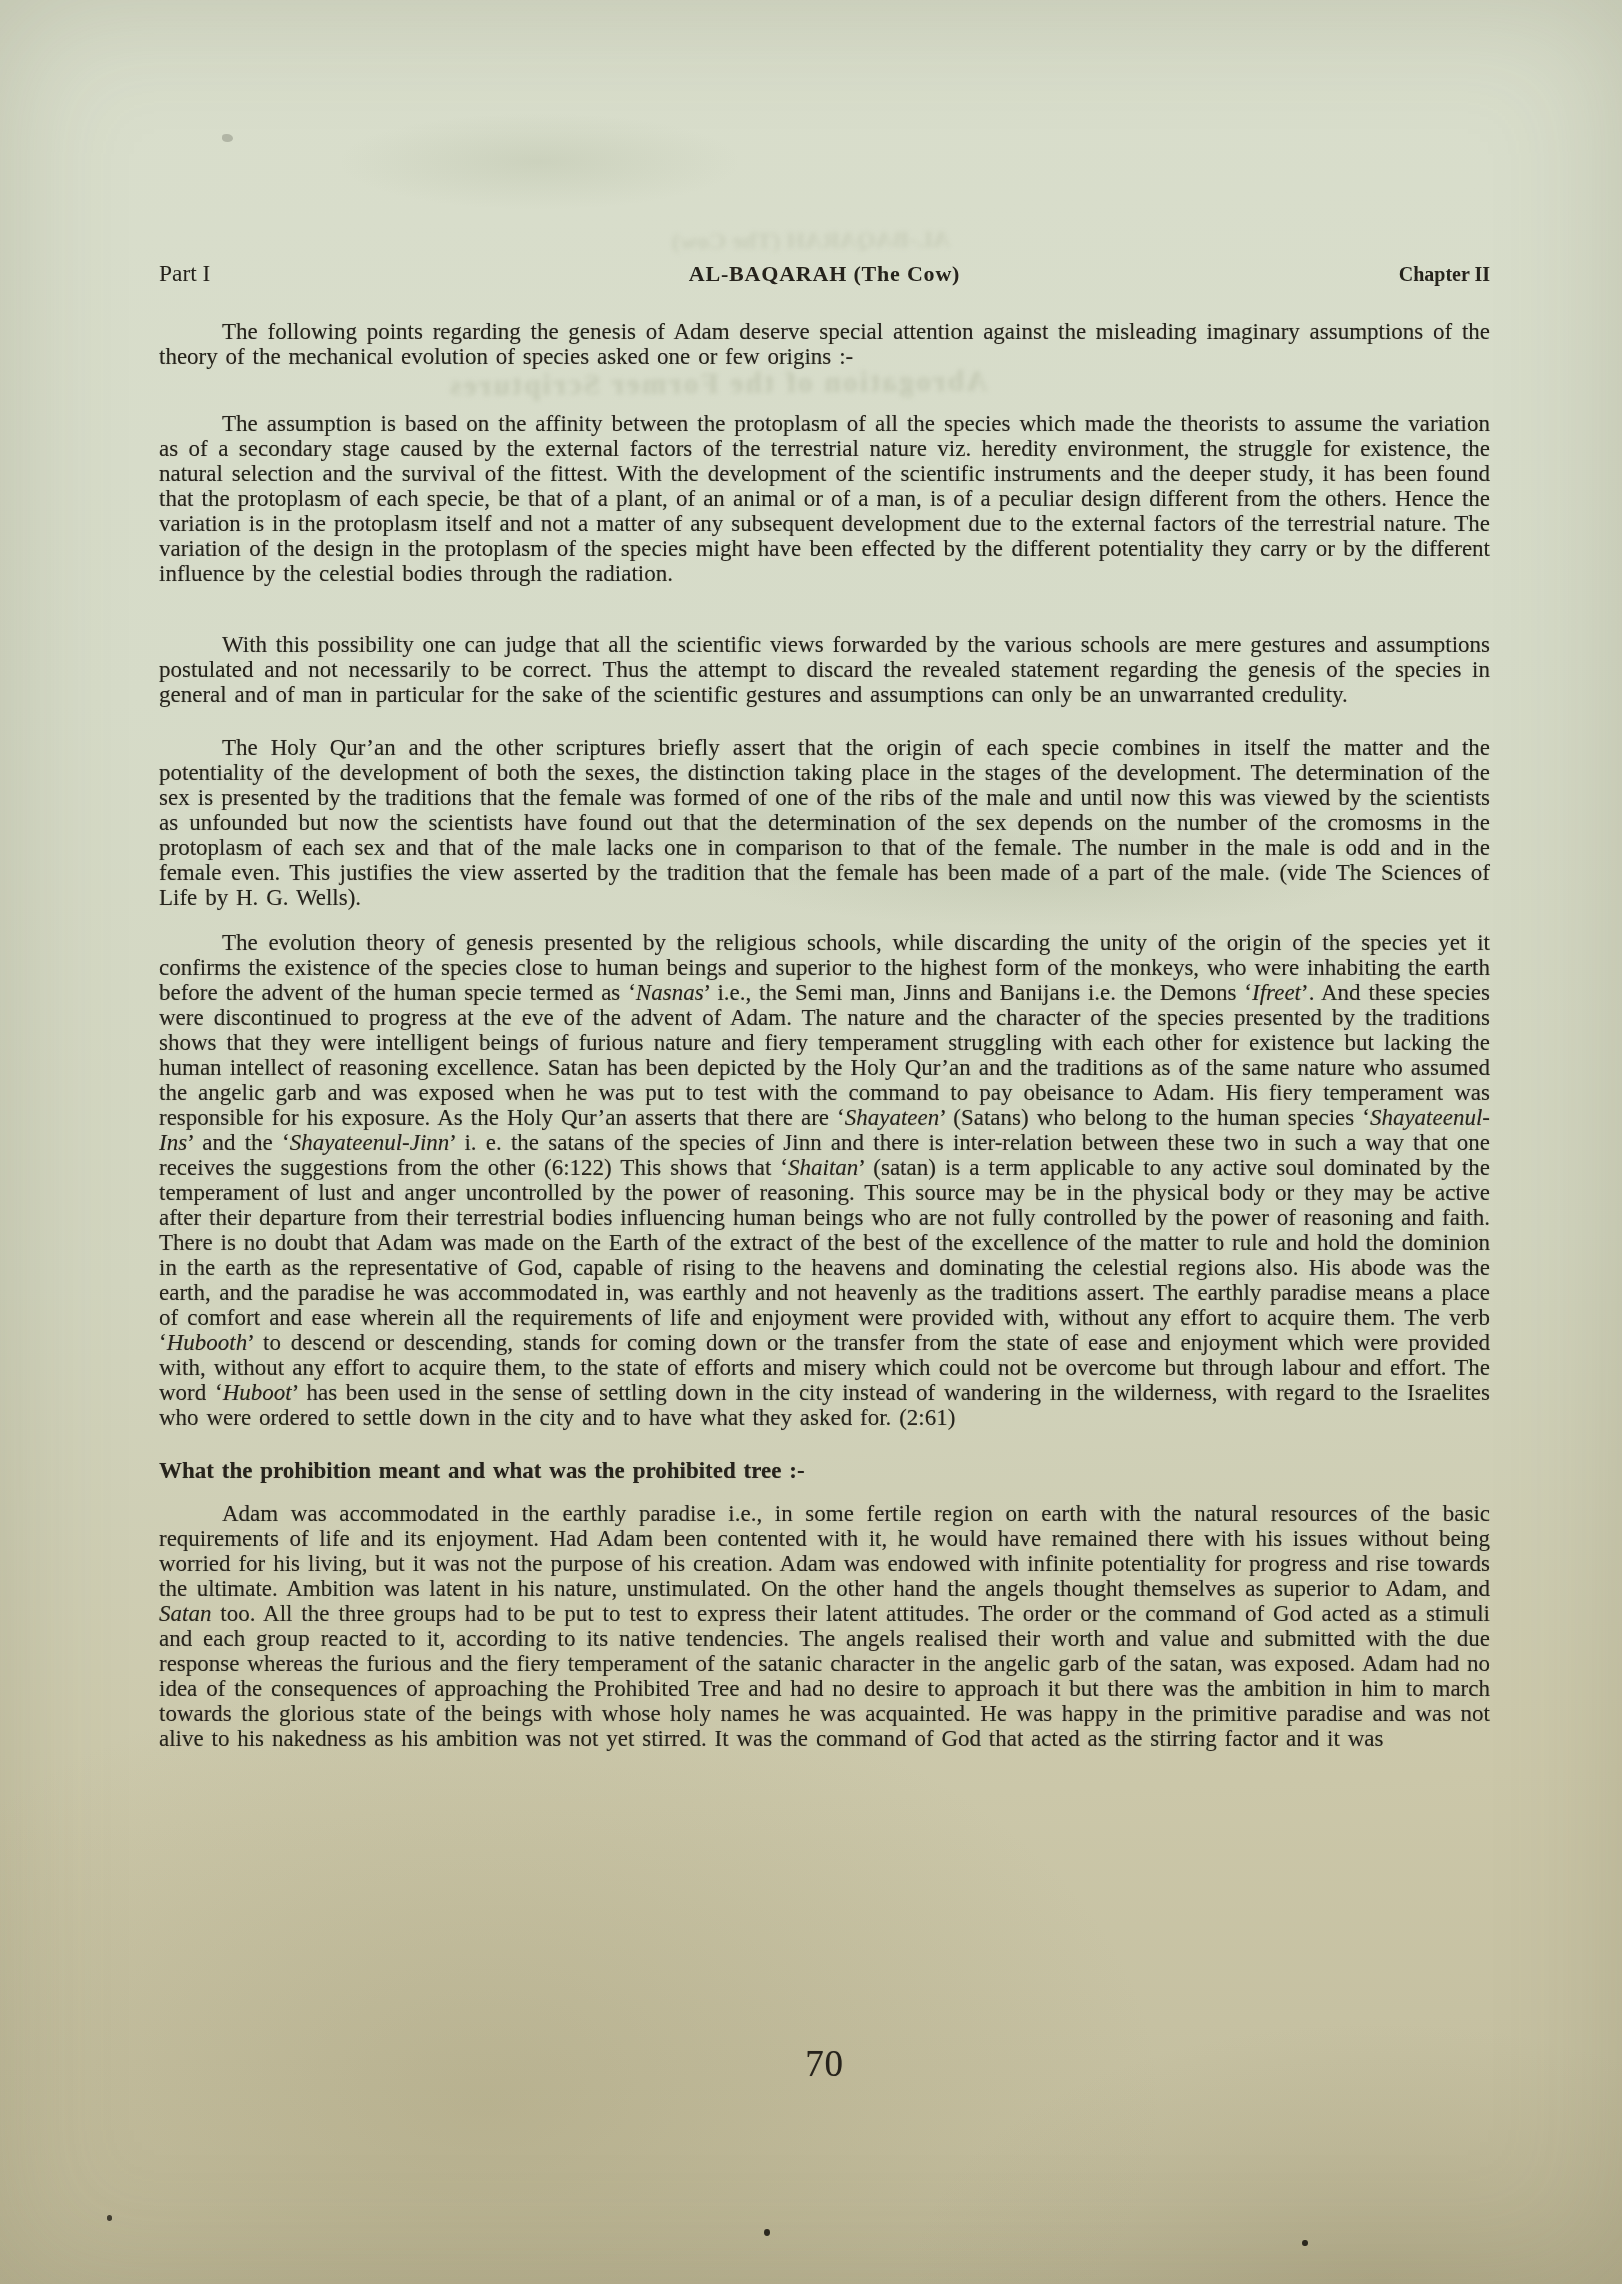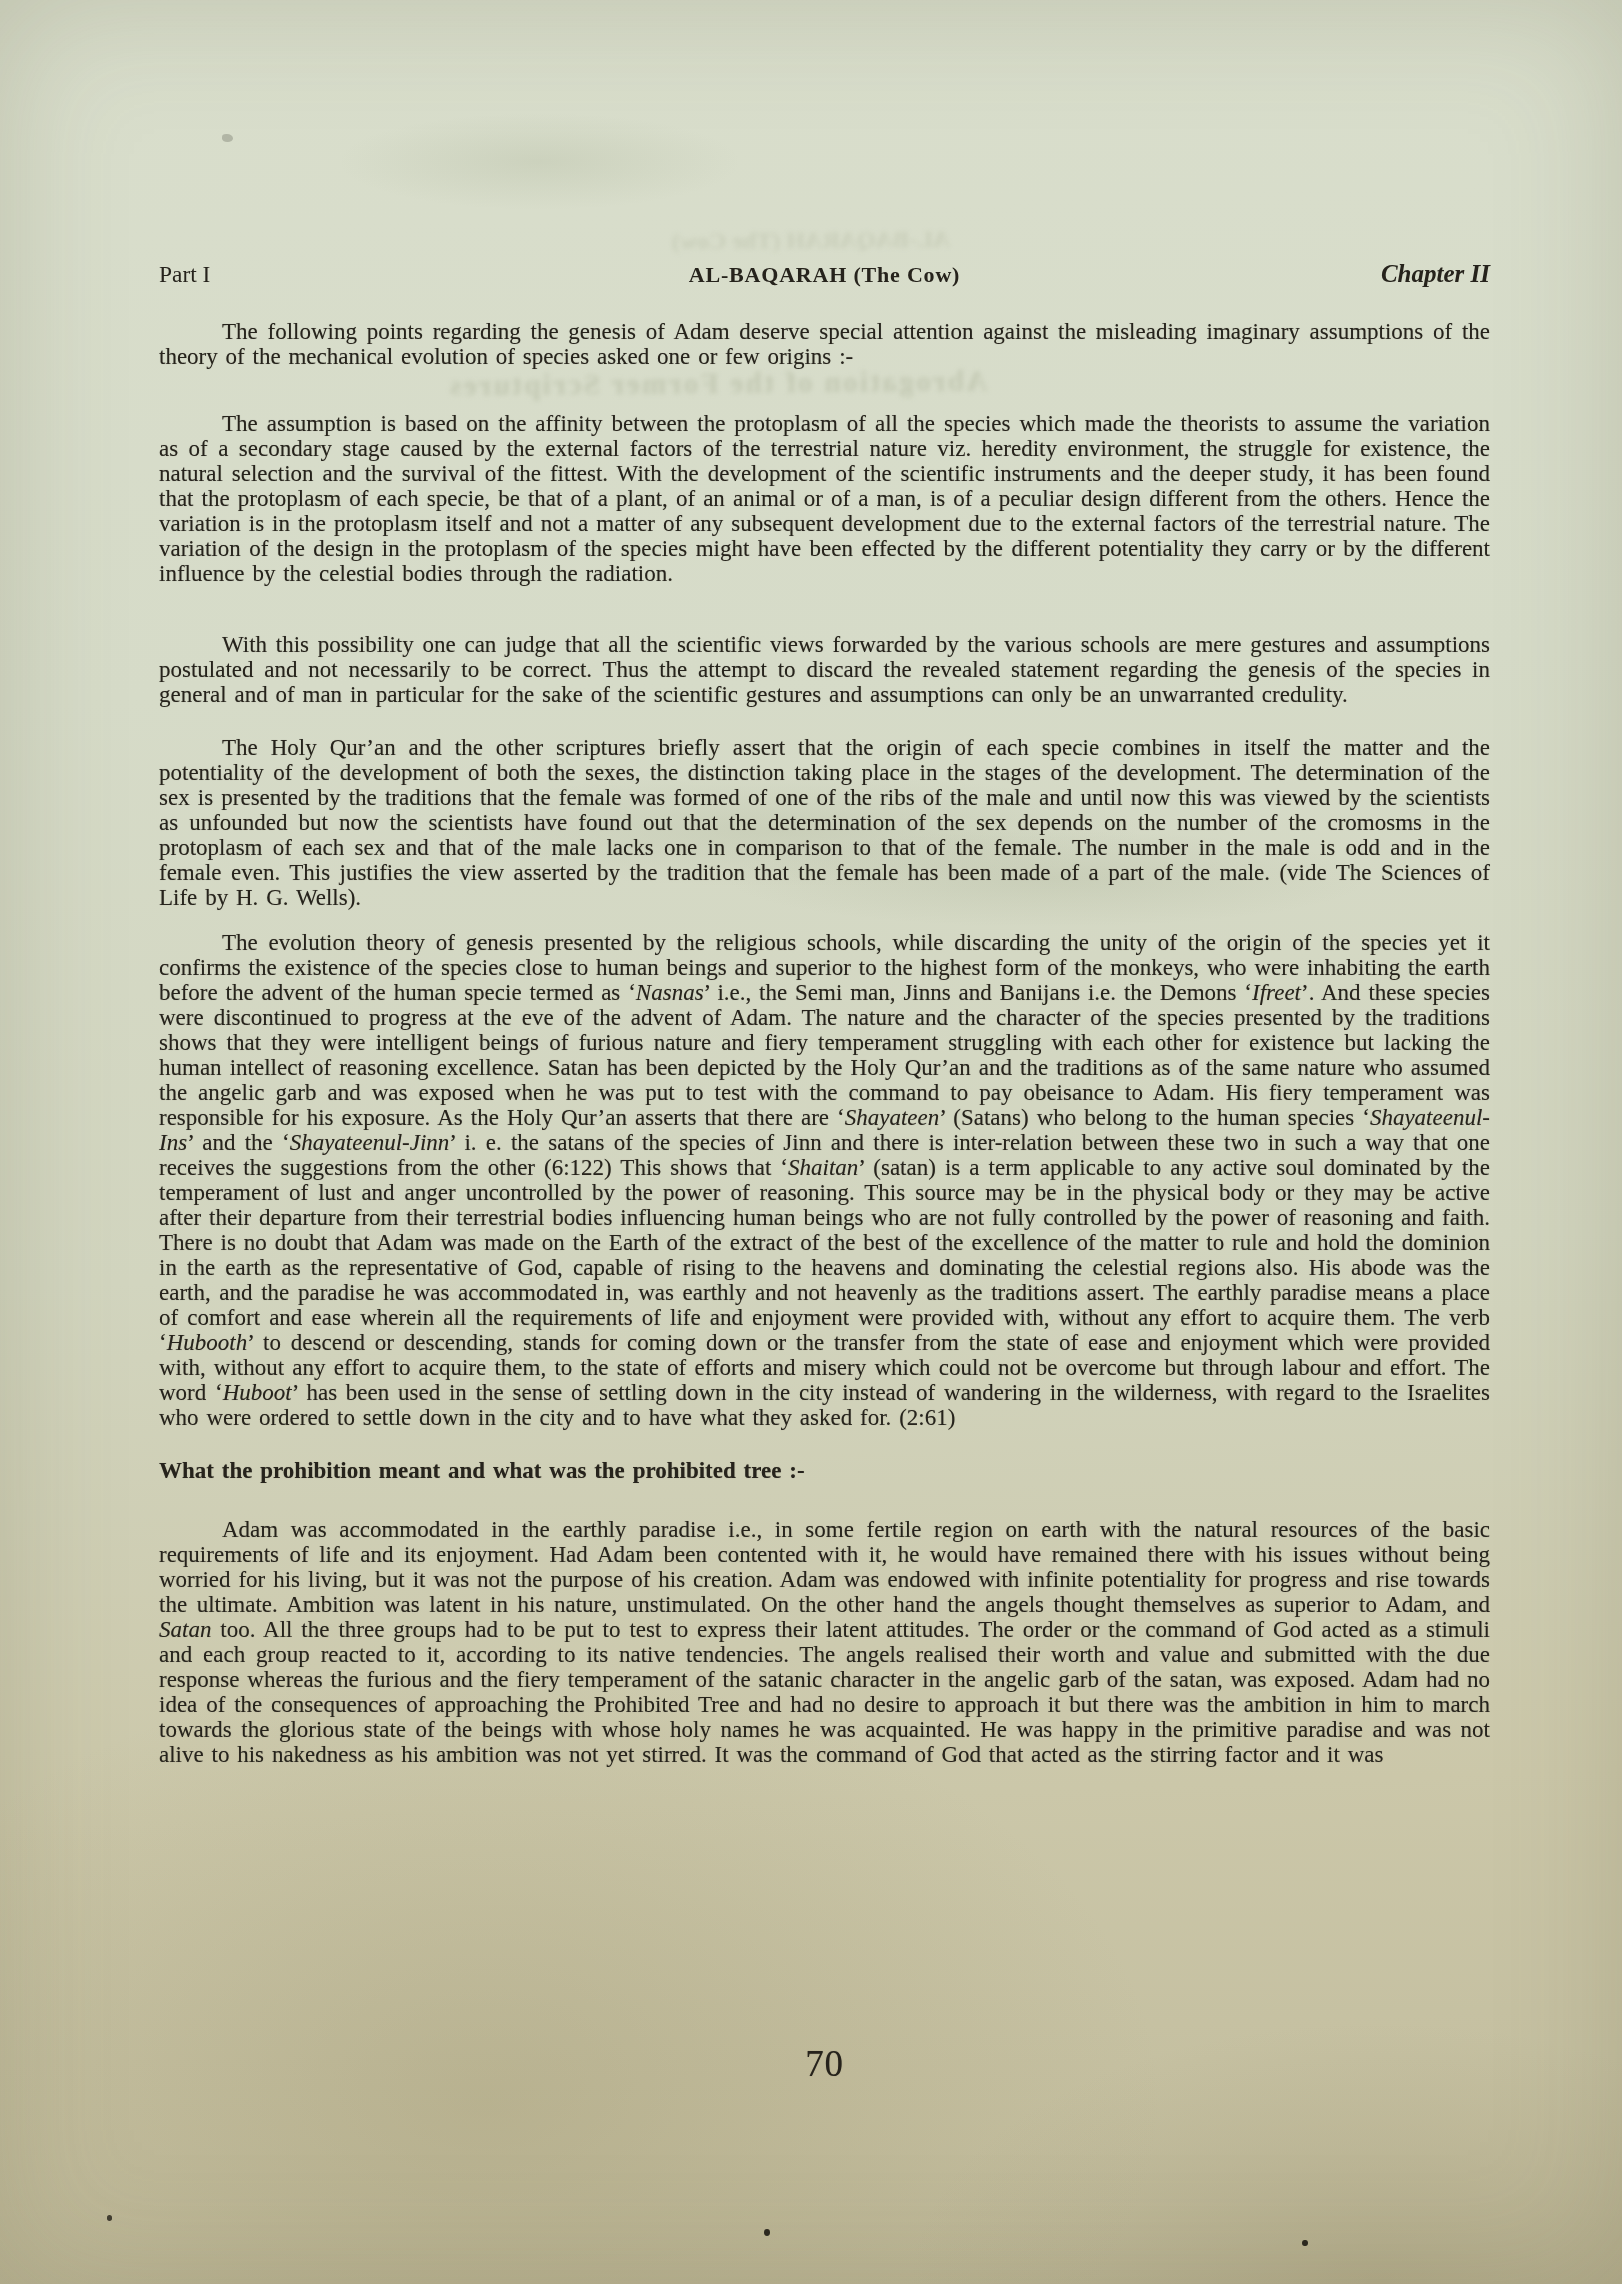--- a/index.html
+++ b/index.html
@@ -41,40 +41,40 @@
   .smudge-3{ top:113px; left:338px; width:403px; height:97px; }
 
   .page-header{
     position:absolute; top:260px; left:159px; width:1331px;
     display:flex; align-items:baseline;
     font-size:24px;
     gap:46px;
   }
   .hdr-left{ width:258px; text-align:left; font-size:23.4px; }
   .hdr-center{ flex:1; text-align:center; font-weight:bold; letter-spacing:0.8px; font-size:22px;font-family:Liberation Serif, serif; }
-  .hdr-right{ width:258px; text-align:right; font-weight:bold; font-size:25px;font-style:italic; }
+  .hdr-right{ width:258px; text-align:right; font-weight:bold; font-size:20px; }
 
   .text-block{
     position:absolute; top:319px; left:159px; width:1331px;
     font-size:23px; line-height:25px;
     text-align:justify;
     word-spacing:0.09em;
     text-shadow:0 0 0.8px rgba(45,40,28,0.35);
   }
   .para{ margin:0; text-indent:63px; }
   .para-2{ margin-top:42px; }
   .para-3{ margin-top:46px; }
   .para-4{ margin-top:28px; }
   .para-5{ margin-top:20px; }
   .subheading{
     margin:28px 0 0 0;
     font-size:23px; line-height:25px;
     font-weight:bold; text-align:left; text-indent:0;
   }
-  .para-7{ margin-top:34px; }
+  .para-7{ margin-top:18px; }
 
   .page-number{
     position:absolute; top:2042px; left:159px; width:1331px;
     text-align:center; font-size:37px; letter-spacing:0.8px;
     text-shadow:0 0 0.8px rgba(45,40,28,0.4);
   }
 
   .speck{ position:absolute; background:#2b281f; border-radius:50%; pointer-events:none; }
   .speck-1{ top:2229px; left:764px;  width:6.4px;  height:7.3px; }
   .speck-2{ top:2215px; left:107px;  width:4.8px;  height:5.6px; opacity:0.85; }

